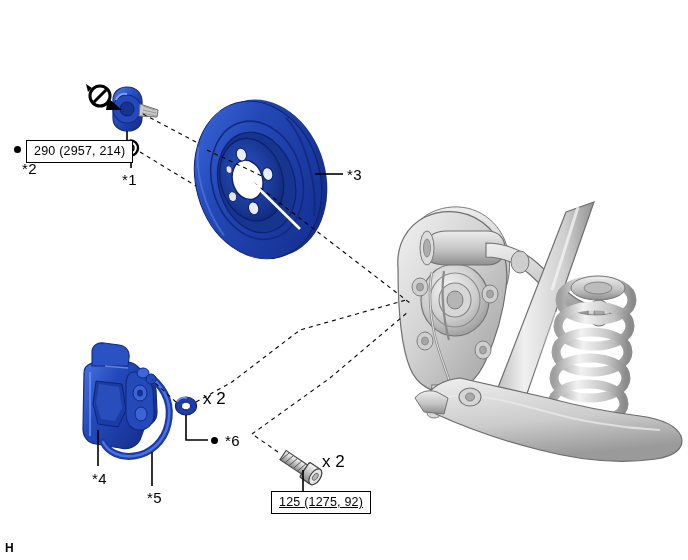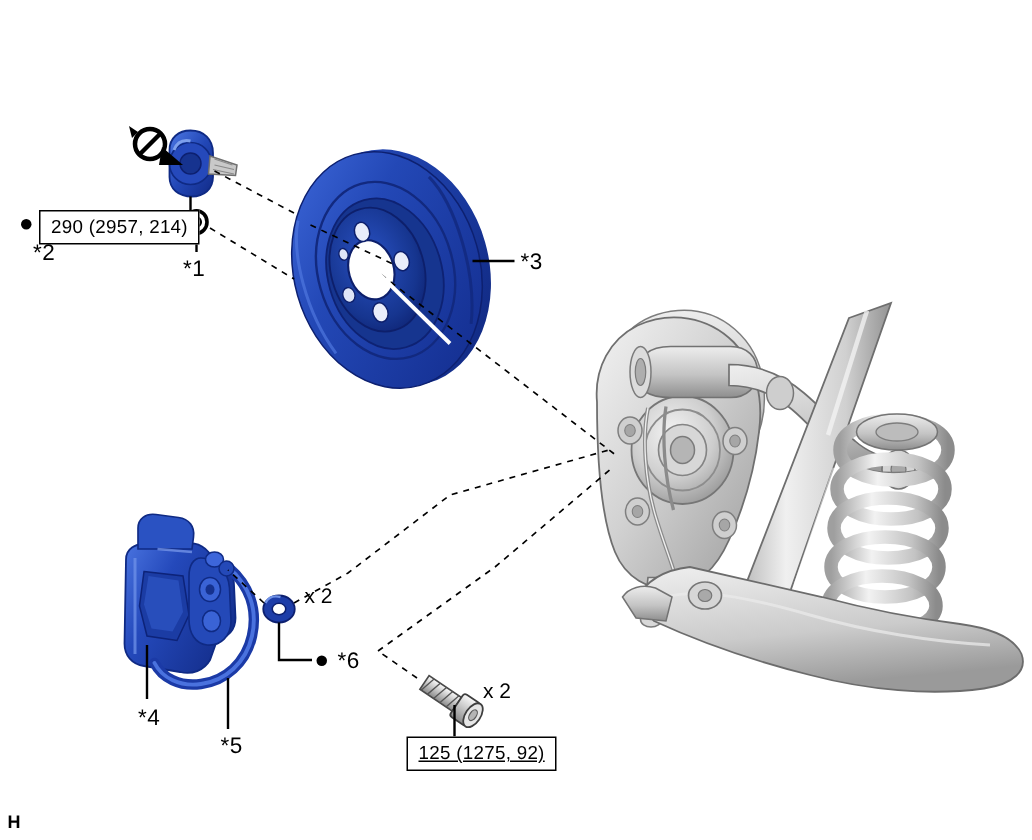--- a/index.html
+++ b/index.html
@@ -33,21 +33,21 @@
     white-space: nowrap;
     font-family: "Liberation Sans", sans-serif;
     color: #000;
     line-height: 1;
   }
   .ref-label {
     font-size: 15px;
     letter-spacing: 0.3px;
   }
   .qty-label {
-    font-size: 14px;
+    font-size: 17px;
   }
   .torque-box {
     position: absolute;
     border: 1.4px solid #000;
     background: #fff;
     font-size: 12.5px;
     padding: 3px 7px 4px 7px;
     white-space: nowrap;
     font-family: "Liberation Sans", sans-serif;
     letter-spacing: 0.2px;

